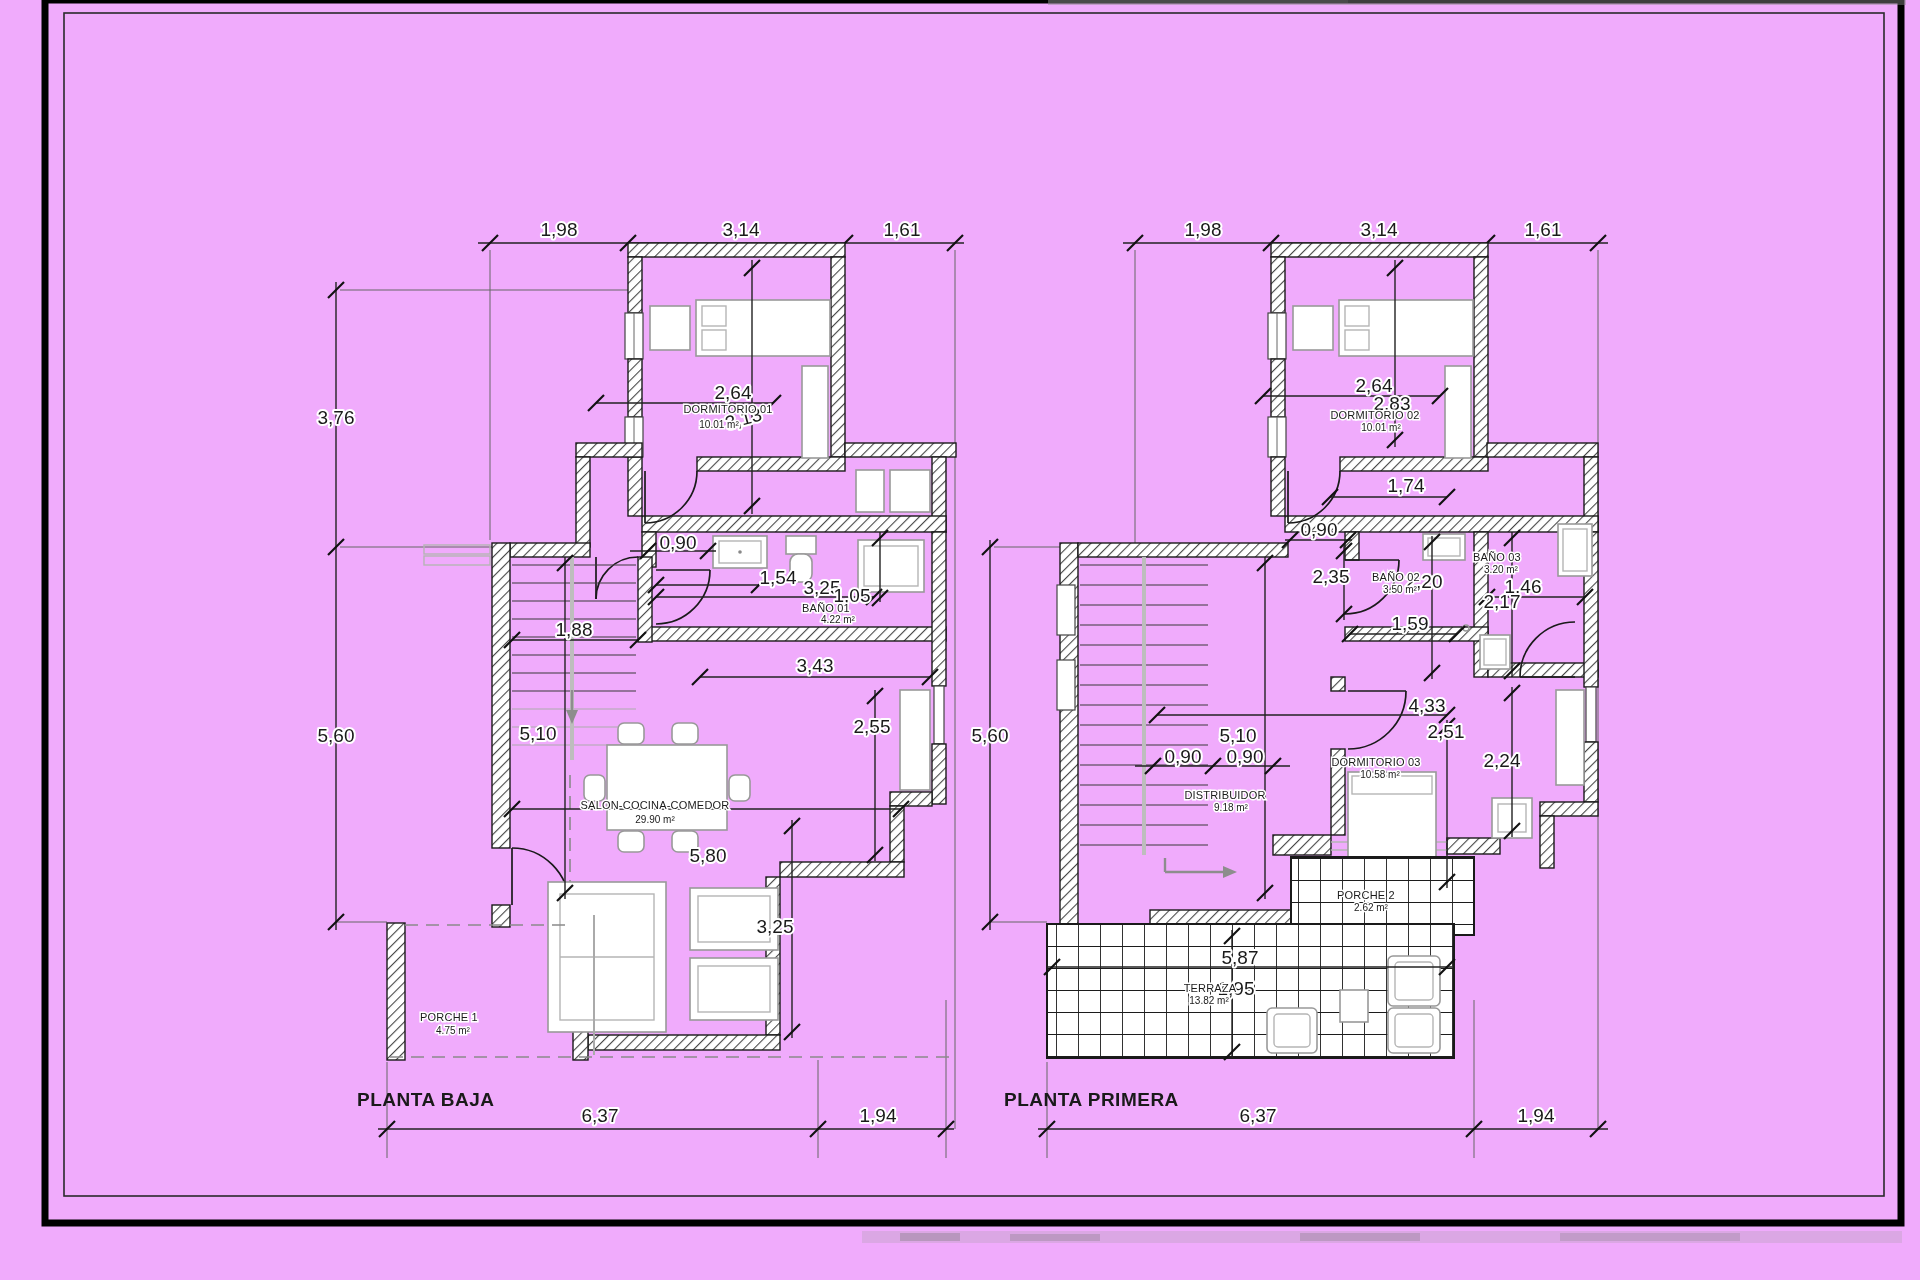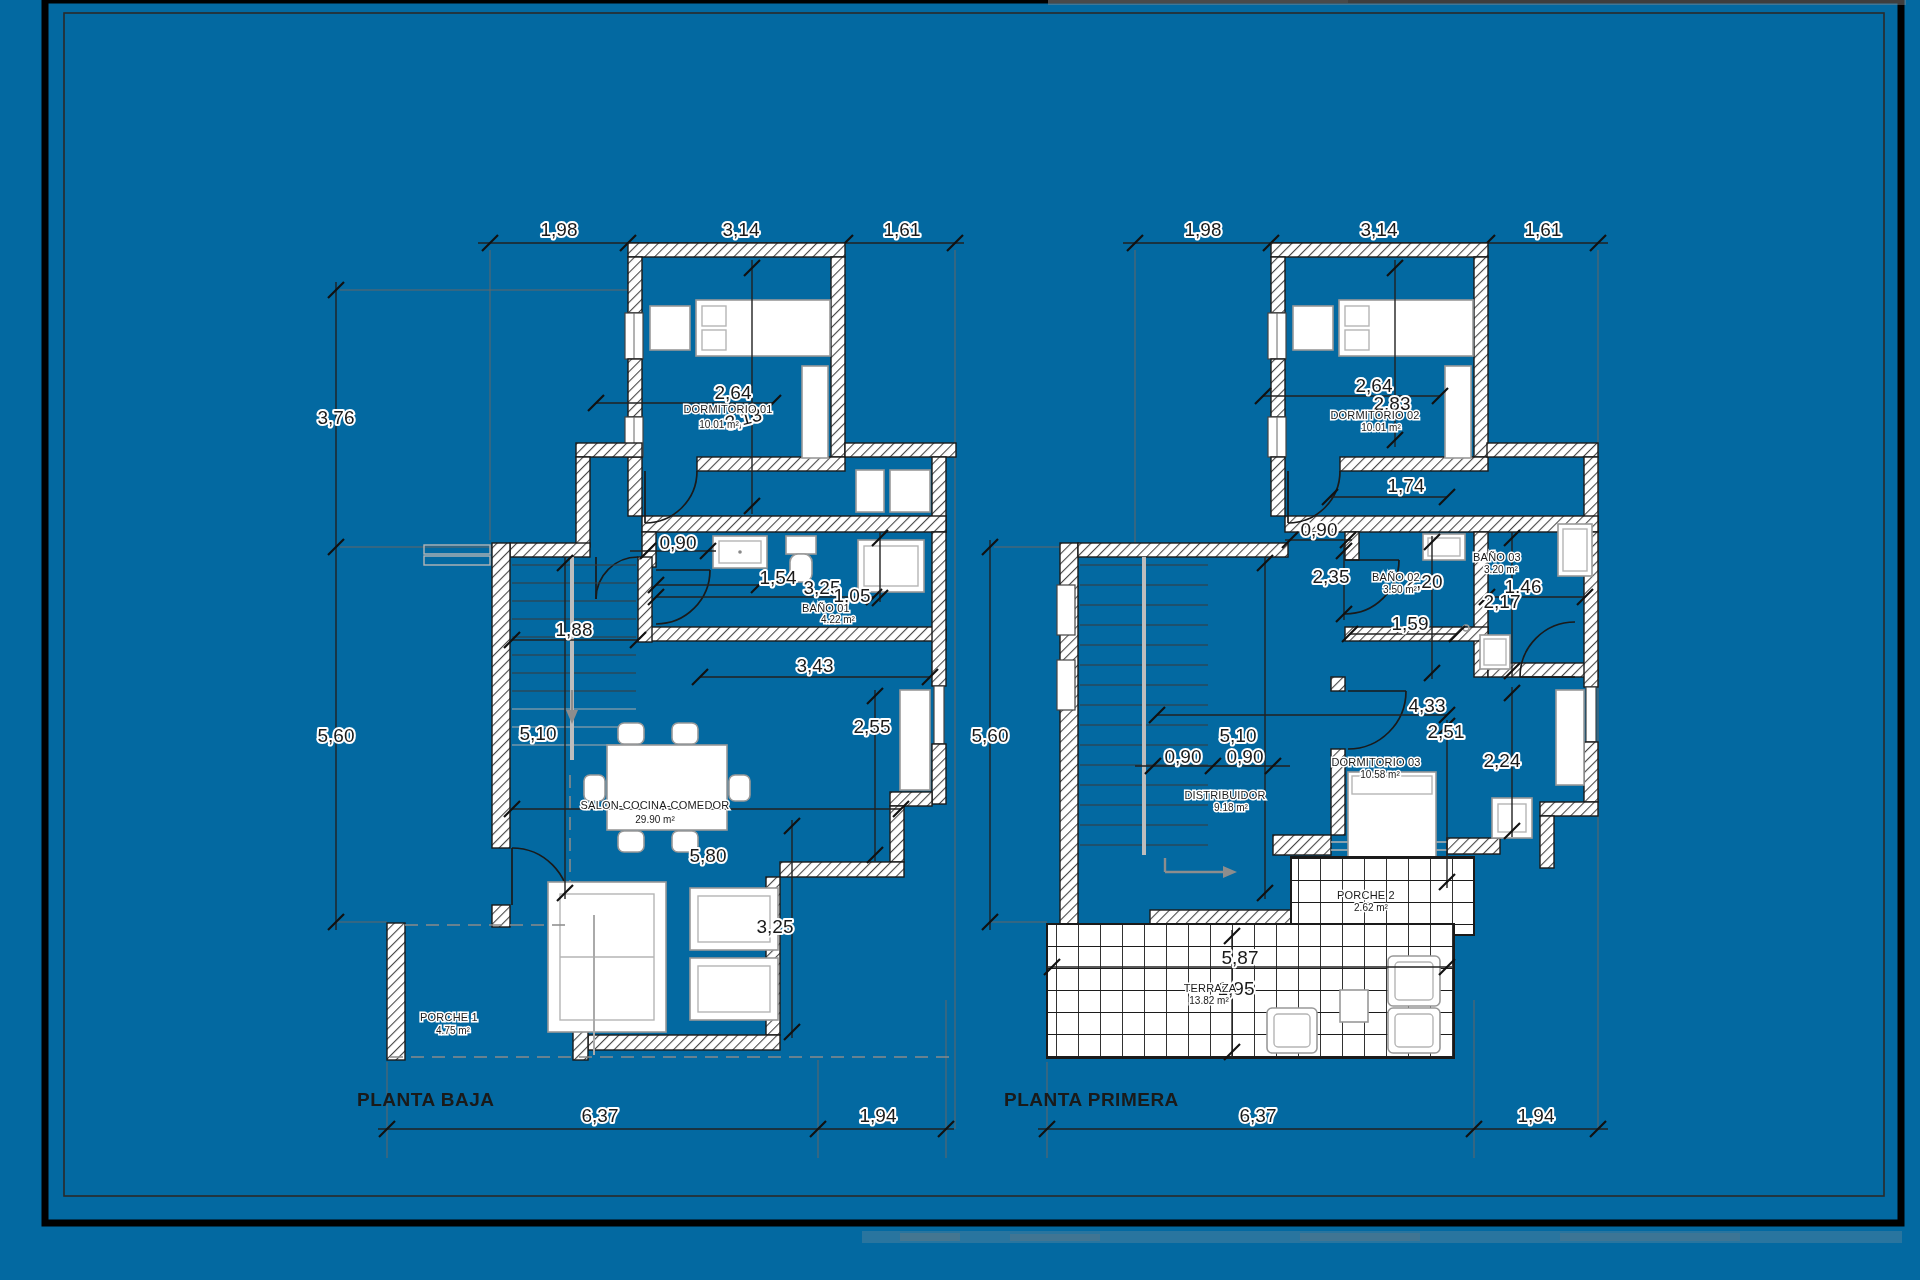--- a/index.html
+++ b/index.html
@@ -1,16 +1,16 @@
 <!DOCTYPE html>
 <html><head>
 <meta charset="utf-8">
 <style>
   html,body{margin:0;padding:0;background:#fff;}
-  .page{width:1920px;height:1280px;position:relative;background:#0369a1;overflow:hidden;}
+  .page{width:1920px;height:1280px;position:relative;background:#f0abfc;overflow:hidden;}
   svg{display:block;}
   text{font-family:"Liberation Sans","DejaVu Sans",sans-serif;fill:#1a1a1a;}
   .dim{font-size:19px;text-anchor:middle;paint-order:stroke;stroke:#fff;stroke-width:4px;stroke-linejoin:round;}
   .rm{font-size:11px;text-anchor:middle;paint-order:stroke;stroke:#fff;stroke-width:3px;letter-spacing:.2px;}
   .ar{font-size:10px;text-anchor:middle;paint-order:stroke;stroke:#fff;stroke-width:3px;}
   .ttl{font-size:19px;font-weight:bold;text-anchor:start;letter-spacing:.5px;}
   .w{fill:url(#hatch);stroke:#1a1a1a;stroke-width:1.4;}
   .win{fill:#fff;stroke:#444;stroke-width:1.2;}
   .fur{fill:#fff;stroke:#999;stroke-width:1.6;}
   .fud{fill:none;stroke:#b5b5b5;stroke-width:1.4;}

